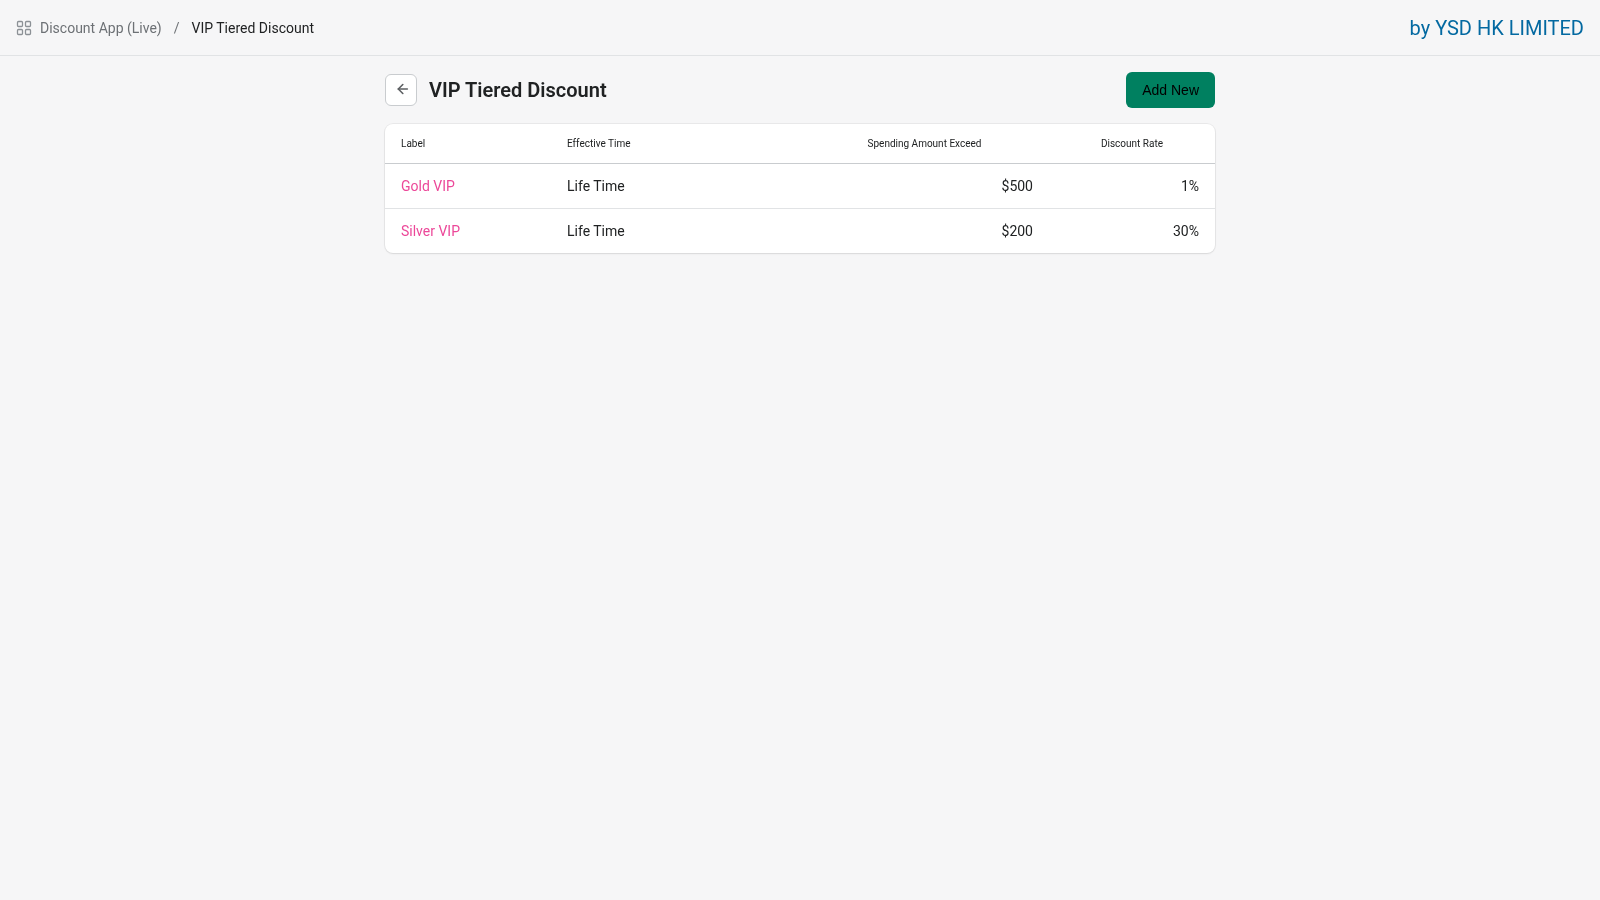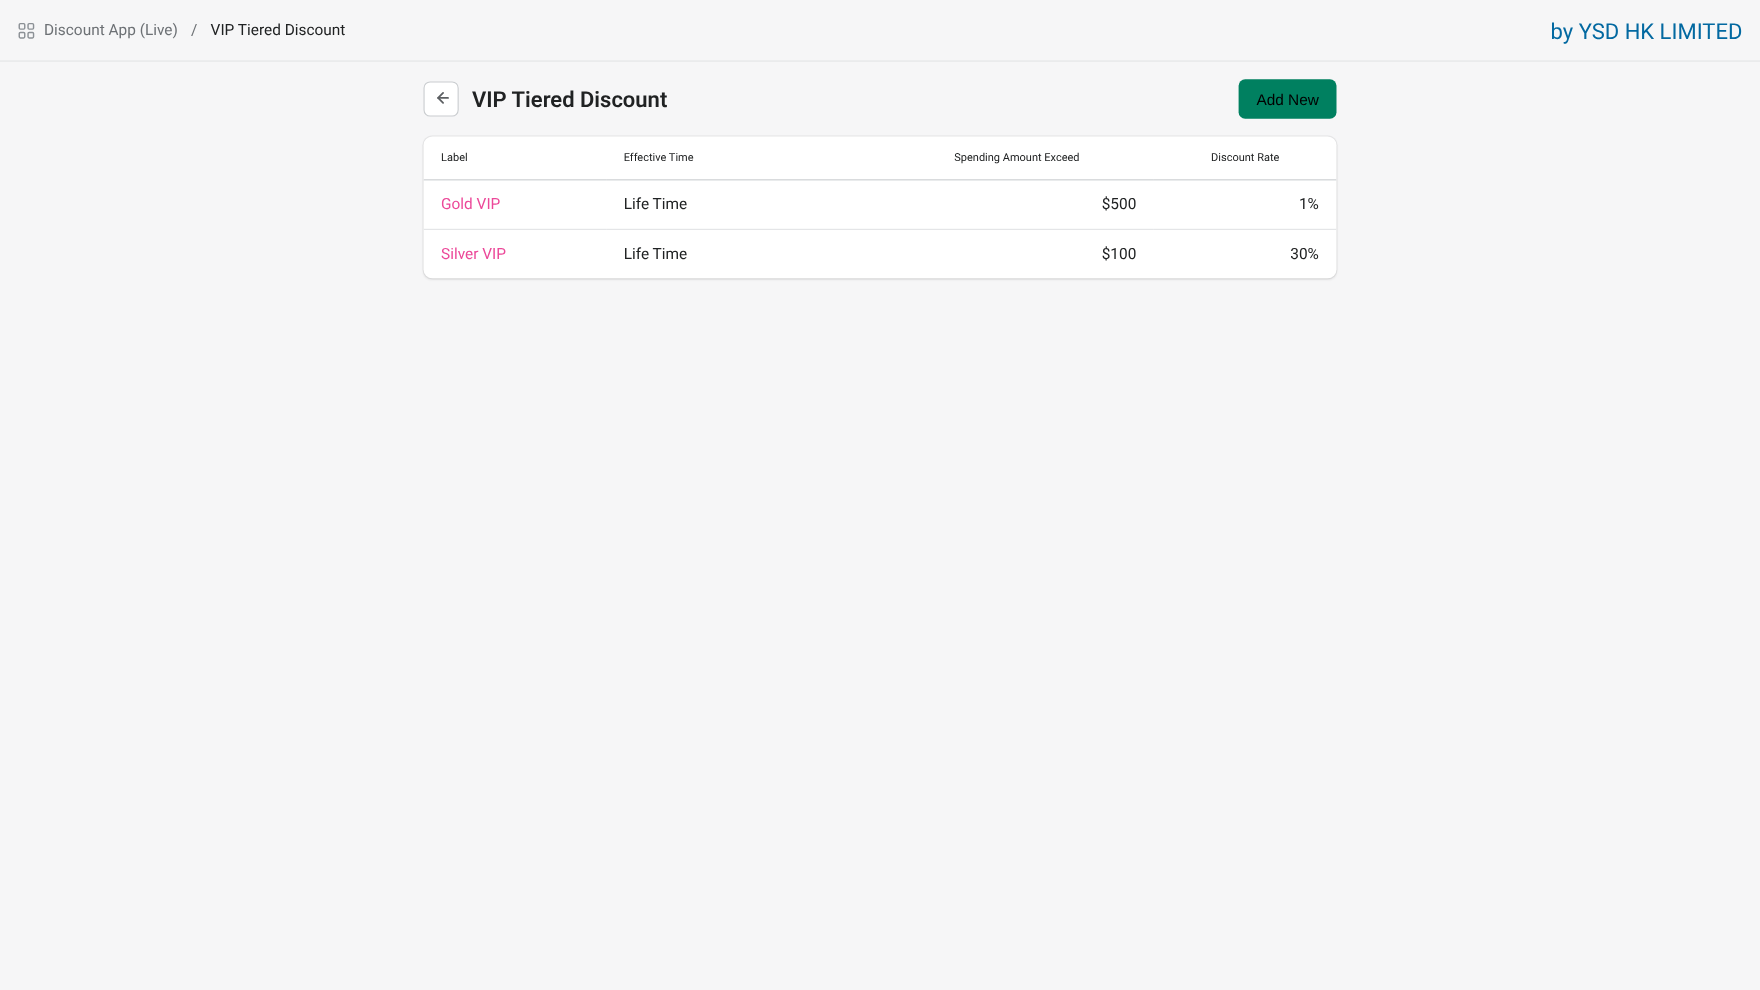--- a/index.html
+++ b/index.html
@@ -182,19 +182,19 @@
       <tbody id="tiers-tbody">
           <tr>
             <td class="col-label"><a class="row-link">Gold VIP</a></td>
             <td class="col-time">Life Time</td>
             <td class="col-amount">$500</td>
             <td class="col-rate">1%</td>
           </tr>
           <tr>
             <td class="col-label"><a class="row-link">Silver VIP</a></td>
             <td class="col-time">Life Time</td>
-            <td class="col-amount">$100</td>
+            <td class="col-amount">$200</td>
             <td class="col-rate">30%</td>
           </tr>
         </tbody>
     </table>
   </div>
 </div>
 
 </body></html>

